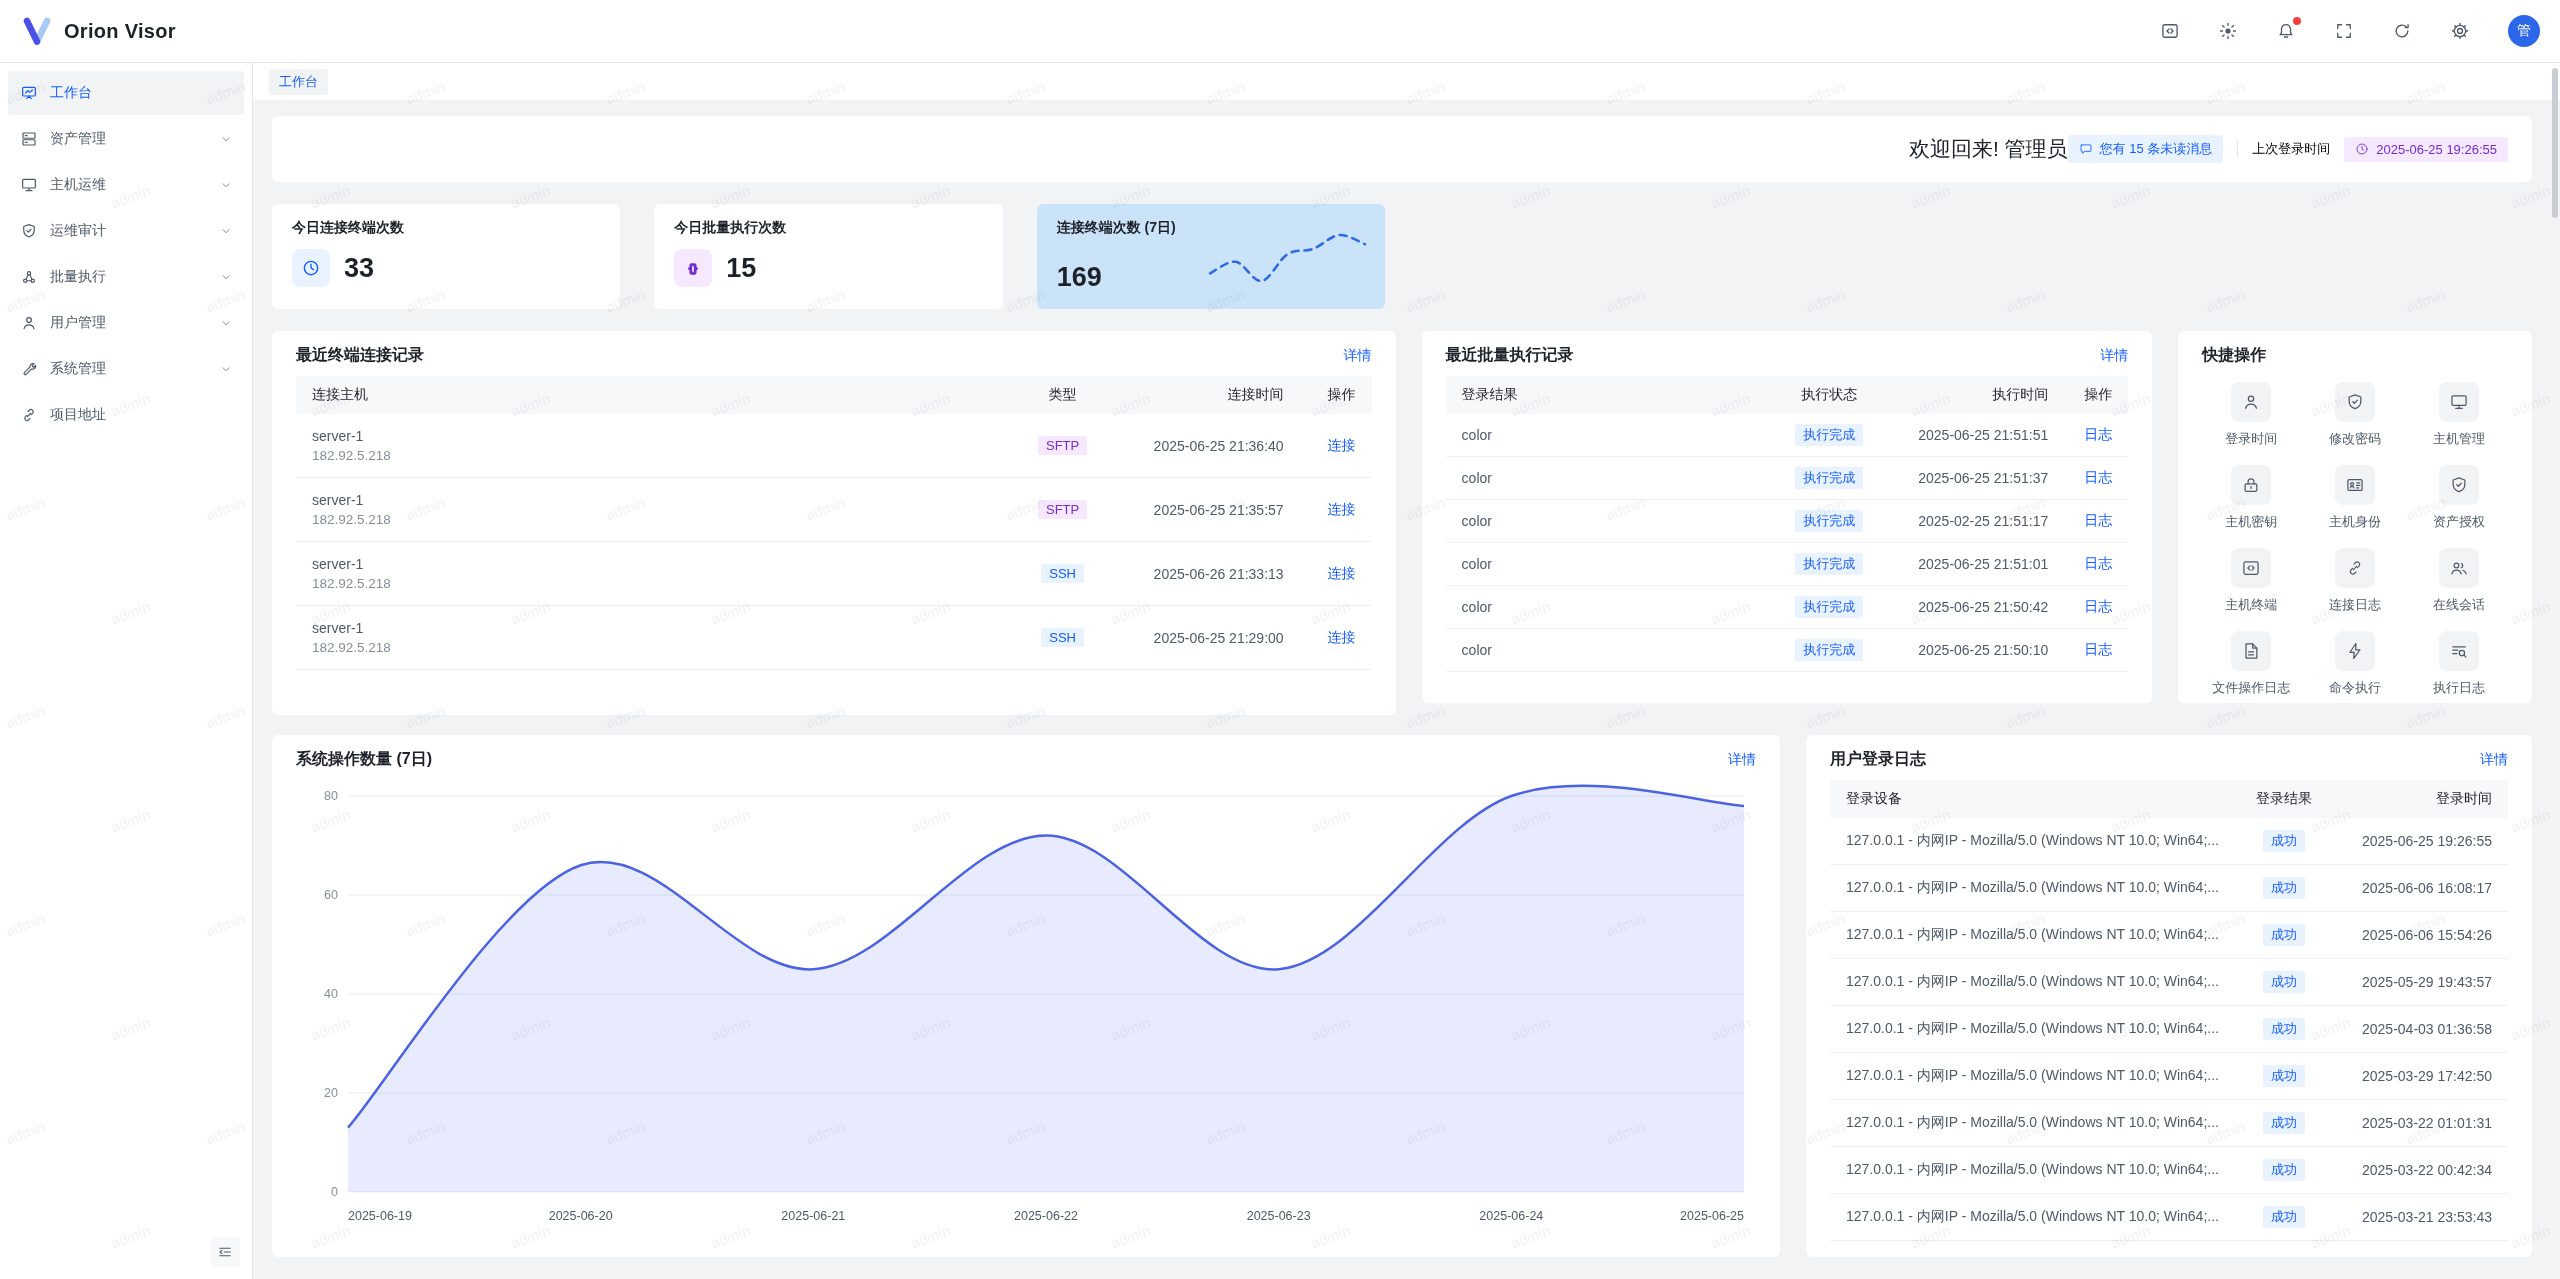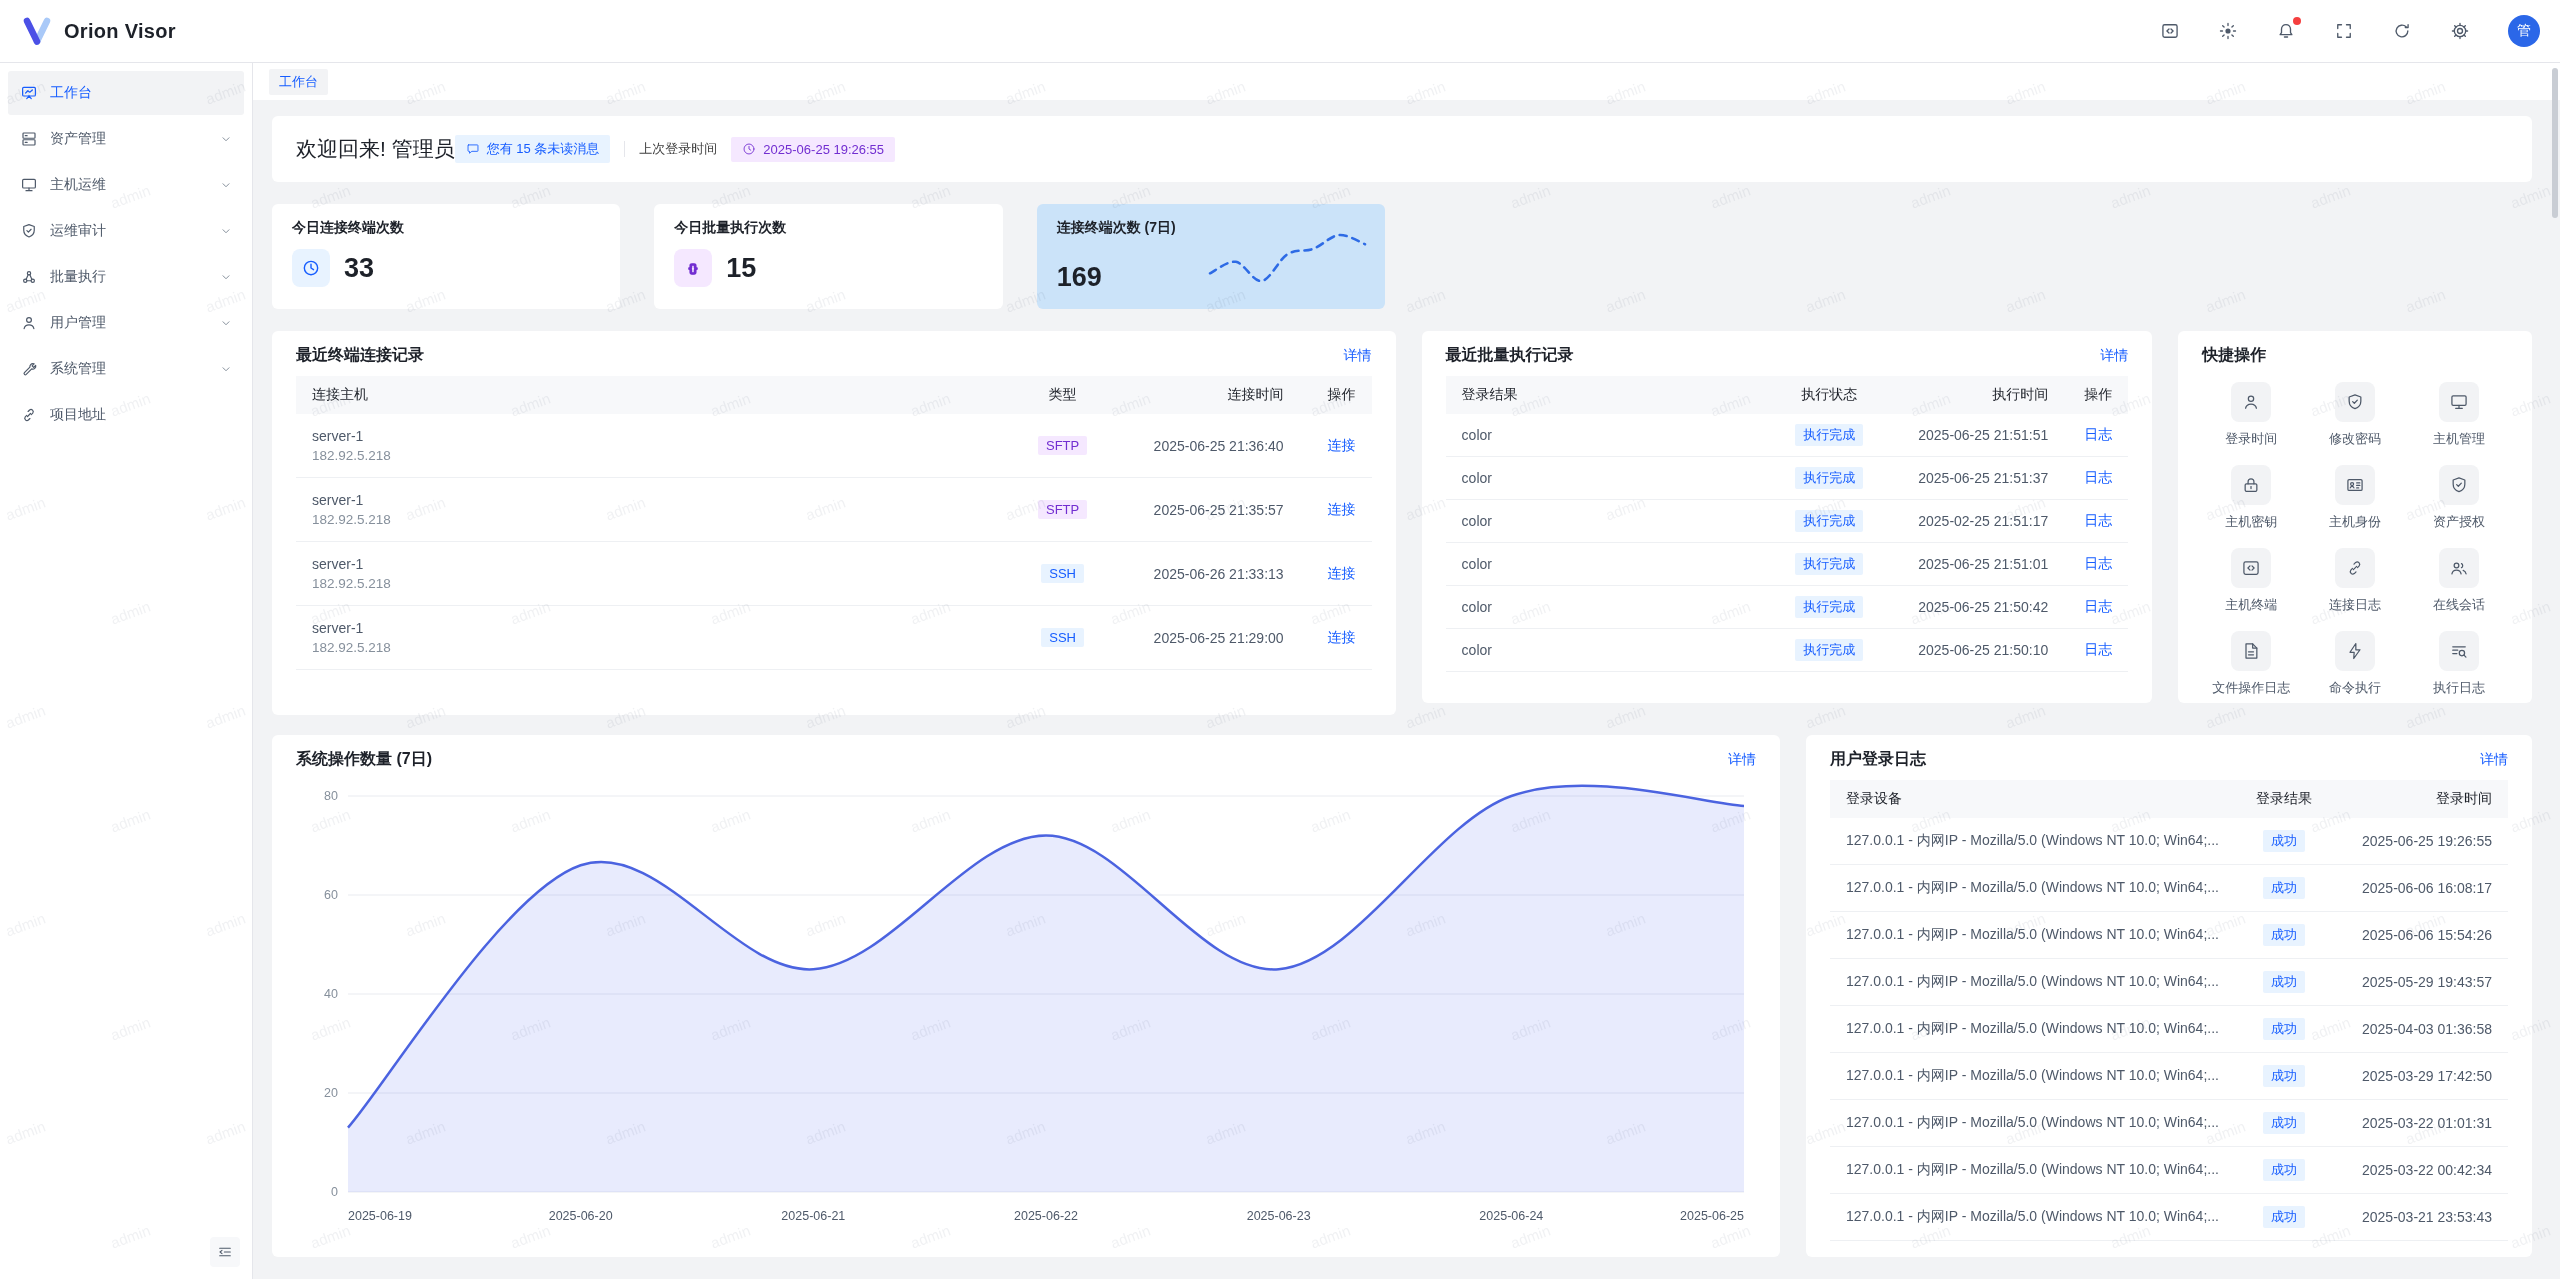--- a/index.html
+++ b/index.html
@@ -35,29 +35,29 @@
   .collapse-btn { position:absolute; right:12px; bottom:12px; width:30px; height:30px; border-radius:4px;
     background:#f7f8fa; display:flex; align-items:center; justify-content:center; cursor:pointer; }
   .collapse-btn svg { stroke:#4e5969; fill:none; stroke-width:1.6; stroke-linecap:round; stroke-linejoin:round; }
   
   .main { flex:1; display:flex; flex-direction:column; min-width:0; }
   .crumb-bar { height:37px; background:#fff; display:flex; align-items:center; padding-left:16px; }
   .crumb-chip { background:#f2f3f5; color:#165dff; font-size:13px; padding:4px 10px; border-radius:2px; cursor:pointer; }
   .content { flex:1; padding:16px 28px 20px 19px; overflow:hidden; }
   .card { background:#fff; border-radius:6px; }
   
-  .welcome { height:66px; display:flex; align-items:center; justify-content:flex-start; padding:0 24px; margin-bottom:22px; }
+  .welcome { height:66px; display:flex; align-items:center; justify-content:flex-end; padding:0 24px; margin-bottom:22px; }
   .welcome-title { font-size:21px; font-weight:500; color:#1d2129; }
   .welcome-right { display:flex; align-items:center; gap:14px; }
   .badge { display:inline-flex; align-items:center; gap:7px; padding:5px 11px; font-size:13px; border-radius:2px; }
   .badge svg { fill:none; stroke-width:1.5; stroke-linecap:round; stroke-linejoin:round; }
   .badge-blue { background:#e8f3ff; color:#165dff; } .badge-blue svg { stroke:#165dff; }
   .badge-purple { background:#f5e8ff; color:#722ed1; } .badge-purple svg { stroke:#722ed1; }
   .vdiv { width:1px; height:16px; background:#e5e6eb; }
-  .muted-label { color:#404040; font-size:13px; }
+  .muted-label { color:#000000; font-size:13px; }
   
   .stats-row { display:grid; grid-template-columns:repeat(6,1fr); gap:34px; height:105px; margin-bottom:22px; }
   .stat-card { padding:15px 20px; }
   .stat-label { font-size:14px; font-weight:bold; color:#1d2129; margin-bottom:12px; }
   .stat-body { display:flex; align-items:center; gap:14px; }
   .chip { width:38px; height:38px; border-radius:8px; display:flex; align-items:center; justify-content:center; }
   .chip svg { fill:none; stroke-width:1.7; stroke-linecap:round; stroke-linejoin:round; }
   .chip-blue { background:#e8f3ff; } .chip-blue svg { stroke:#165dff; }
   .chip-purple { background:#f5e8ff; color:#722ed1; } .chip-purple svg { stroke:#722ed1; }
   .chip-teal { background:#ccf5ef; } .chip-teal svg { stroke:#0fc6c2; }

